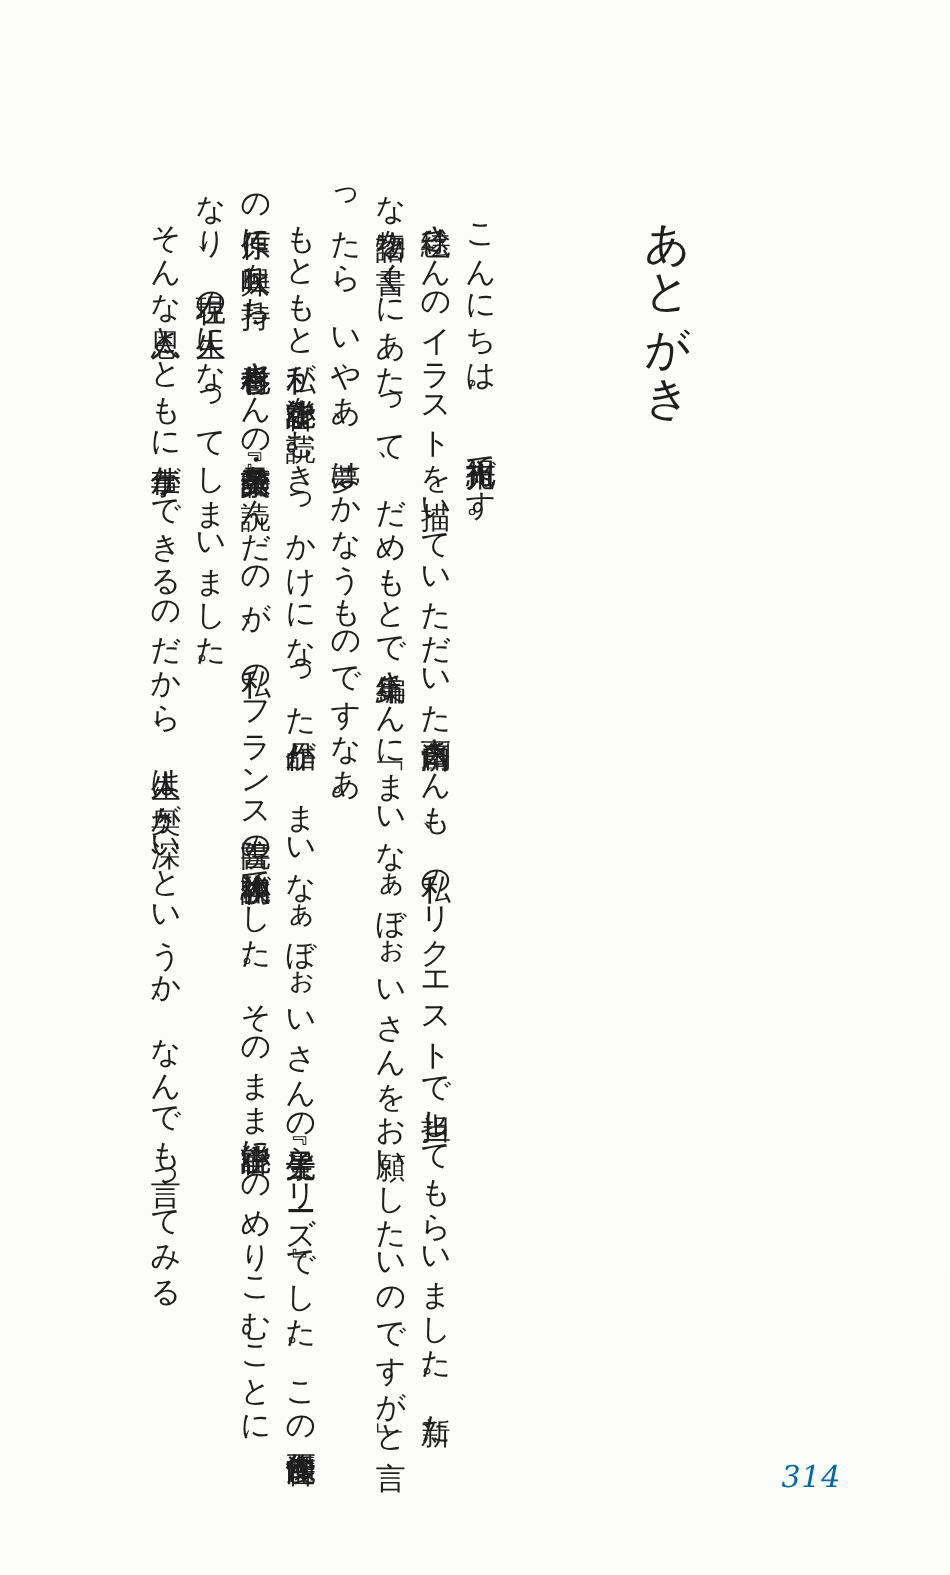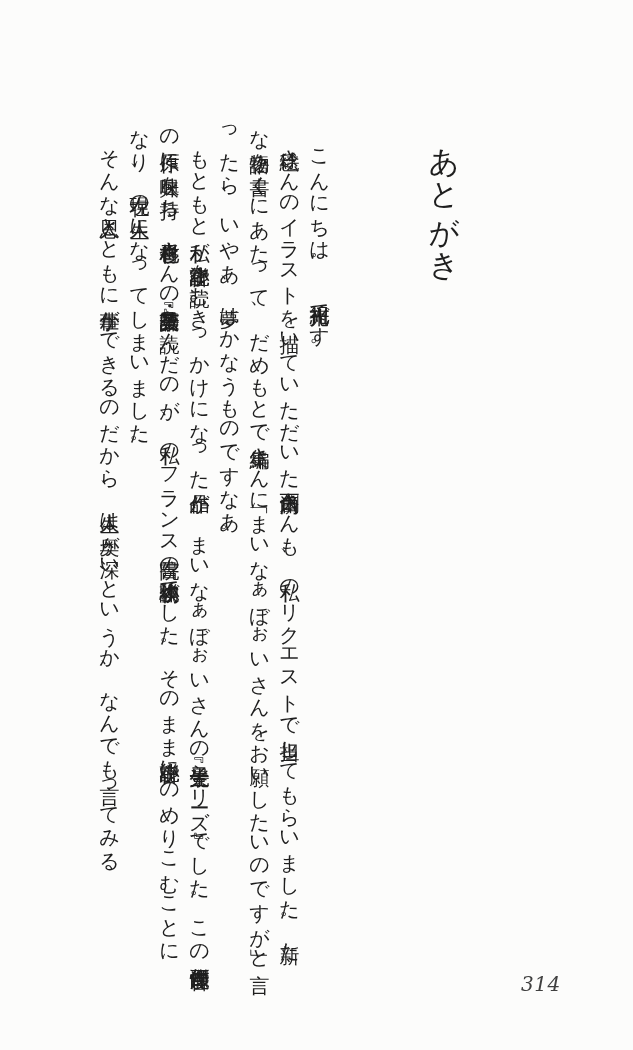--- a/index.html
+++ b/index.html
@@ -46,21 +46,21 @@
     text-indent: 1em;        
   }
   
   .page-number {
     position: absolute;
     left: 521px;
     top: 972px;
     font-family: "DejaVu Serif", "Liberation Serif", serif;
     font-style: italic;
     font-size: 20px;
-    color: #404040;
+    color: #0369a1;
     letter-spacing: 0.5px;
   }
 </style>
 </head>
 <body>
 
 <div class="page">
 
   <div class="title">あとがき</div>
 

